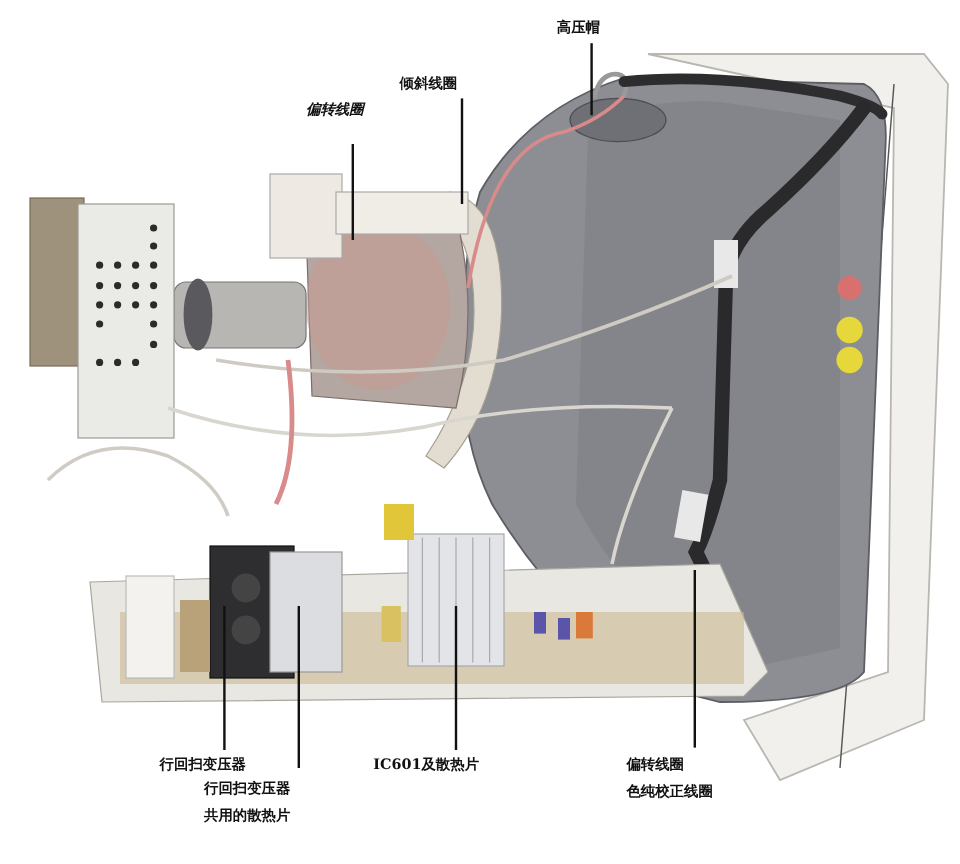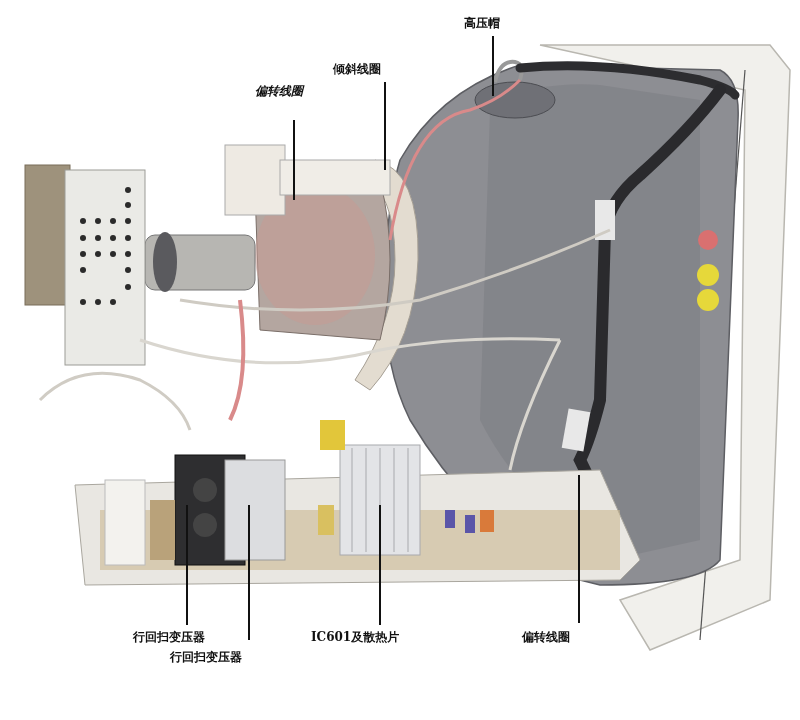--- a/index.html
+++ b/index.html
@@ -114,18 +114,20 @@
   <div class="leader" style="left:248px; top:505px; height:135px;"></div>
   <div class="leader" style="left:379px; top:505px; height:120px;"></div>
   <div class="leader" style="left:578px; top:475px; height:148px;"></div>
 
   <div class="label" style="left:464px; top:12px;">高压帽</div>
   <div class="label" style="left:333px; top:58px;">倾斜线圈</div>
   <div class="label" style="left:255px; top:80px;font-style:italic;">偏转线圈</div>
   <div class="label" style="left:96px; top:626px;margin-left:37px;">行回扫变压器</div>
   <div class="label multi" style="left:170px; top:646px; width:160px;">
     <div>行回扫变压器</div>
+    <div>共用的散热片</div>
   </div>
   <div class="label" style="left:311px; top:626px;">IC601及散热片</div>
   <div class="label multi" style="left:522px; top:626px; width:120px;">
     <div>偏转线圈</div>
+    <div>色纯校正线圈</div>
   </div>
 </div>
 
 </body></html>

